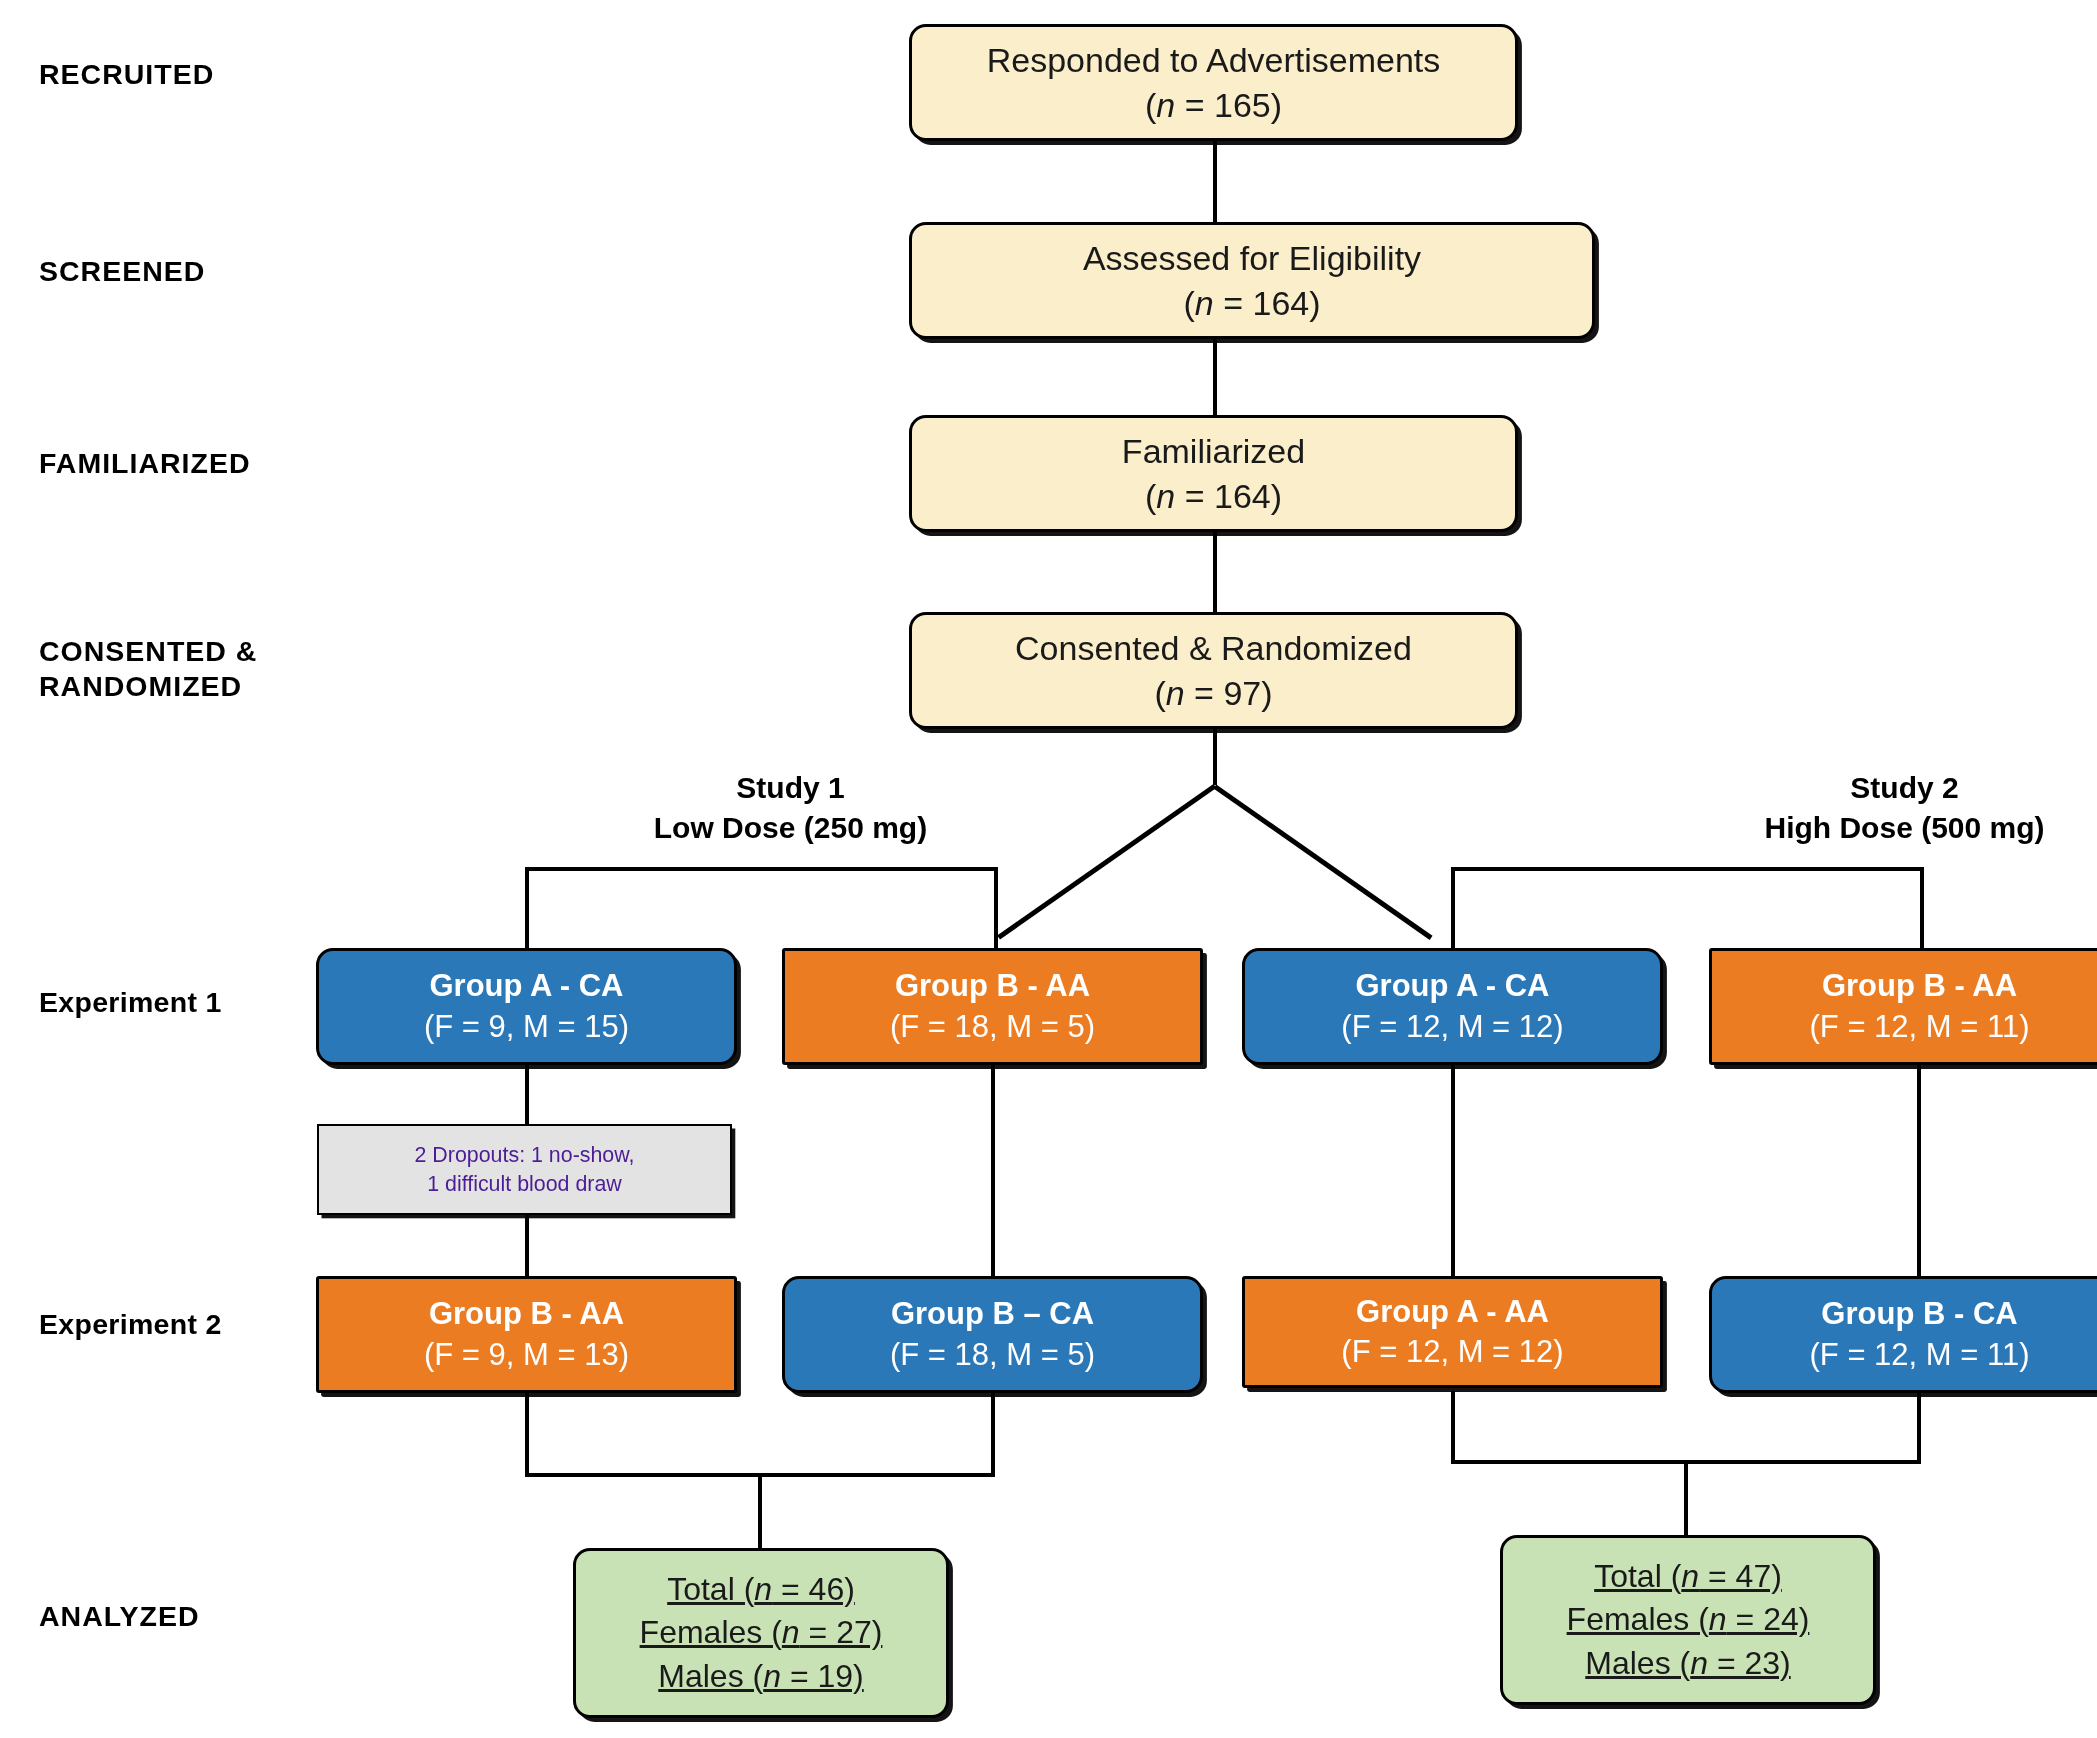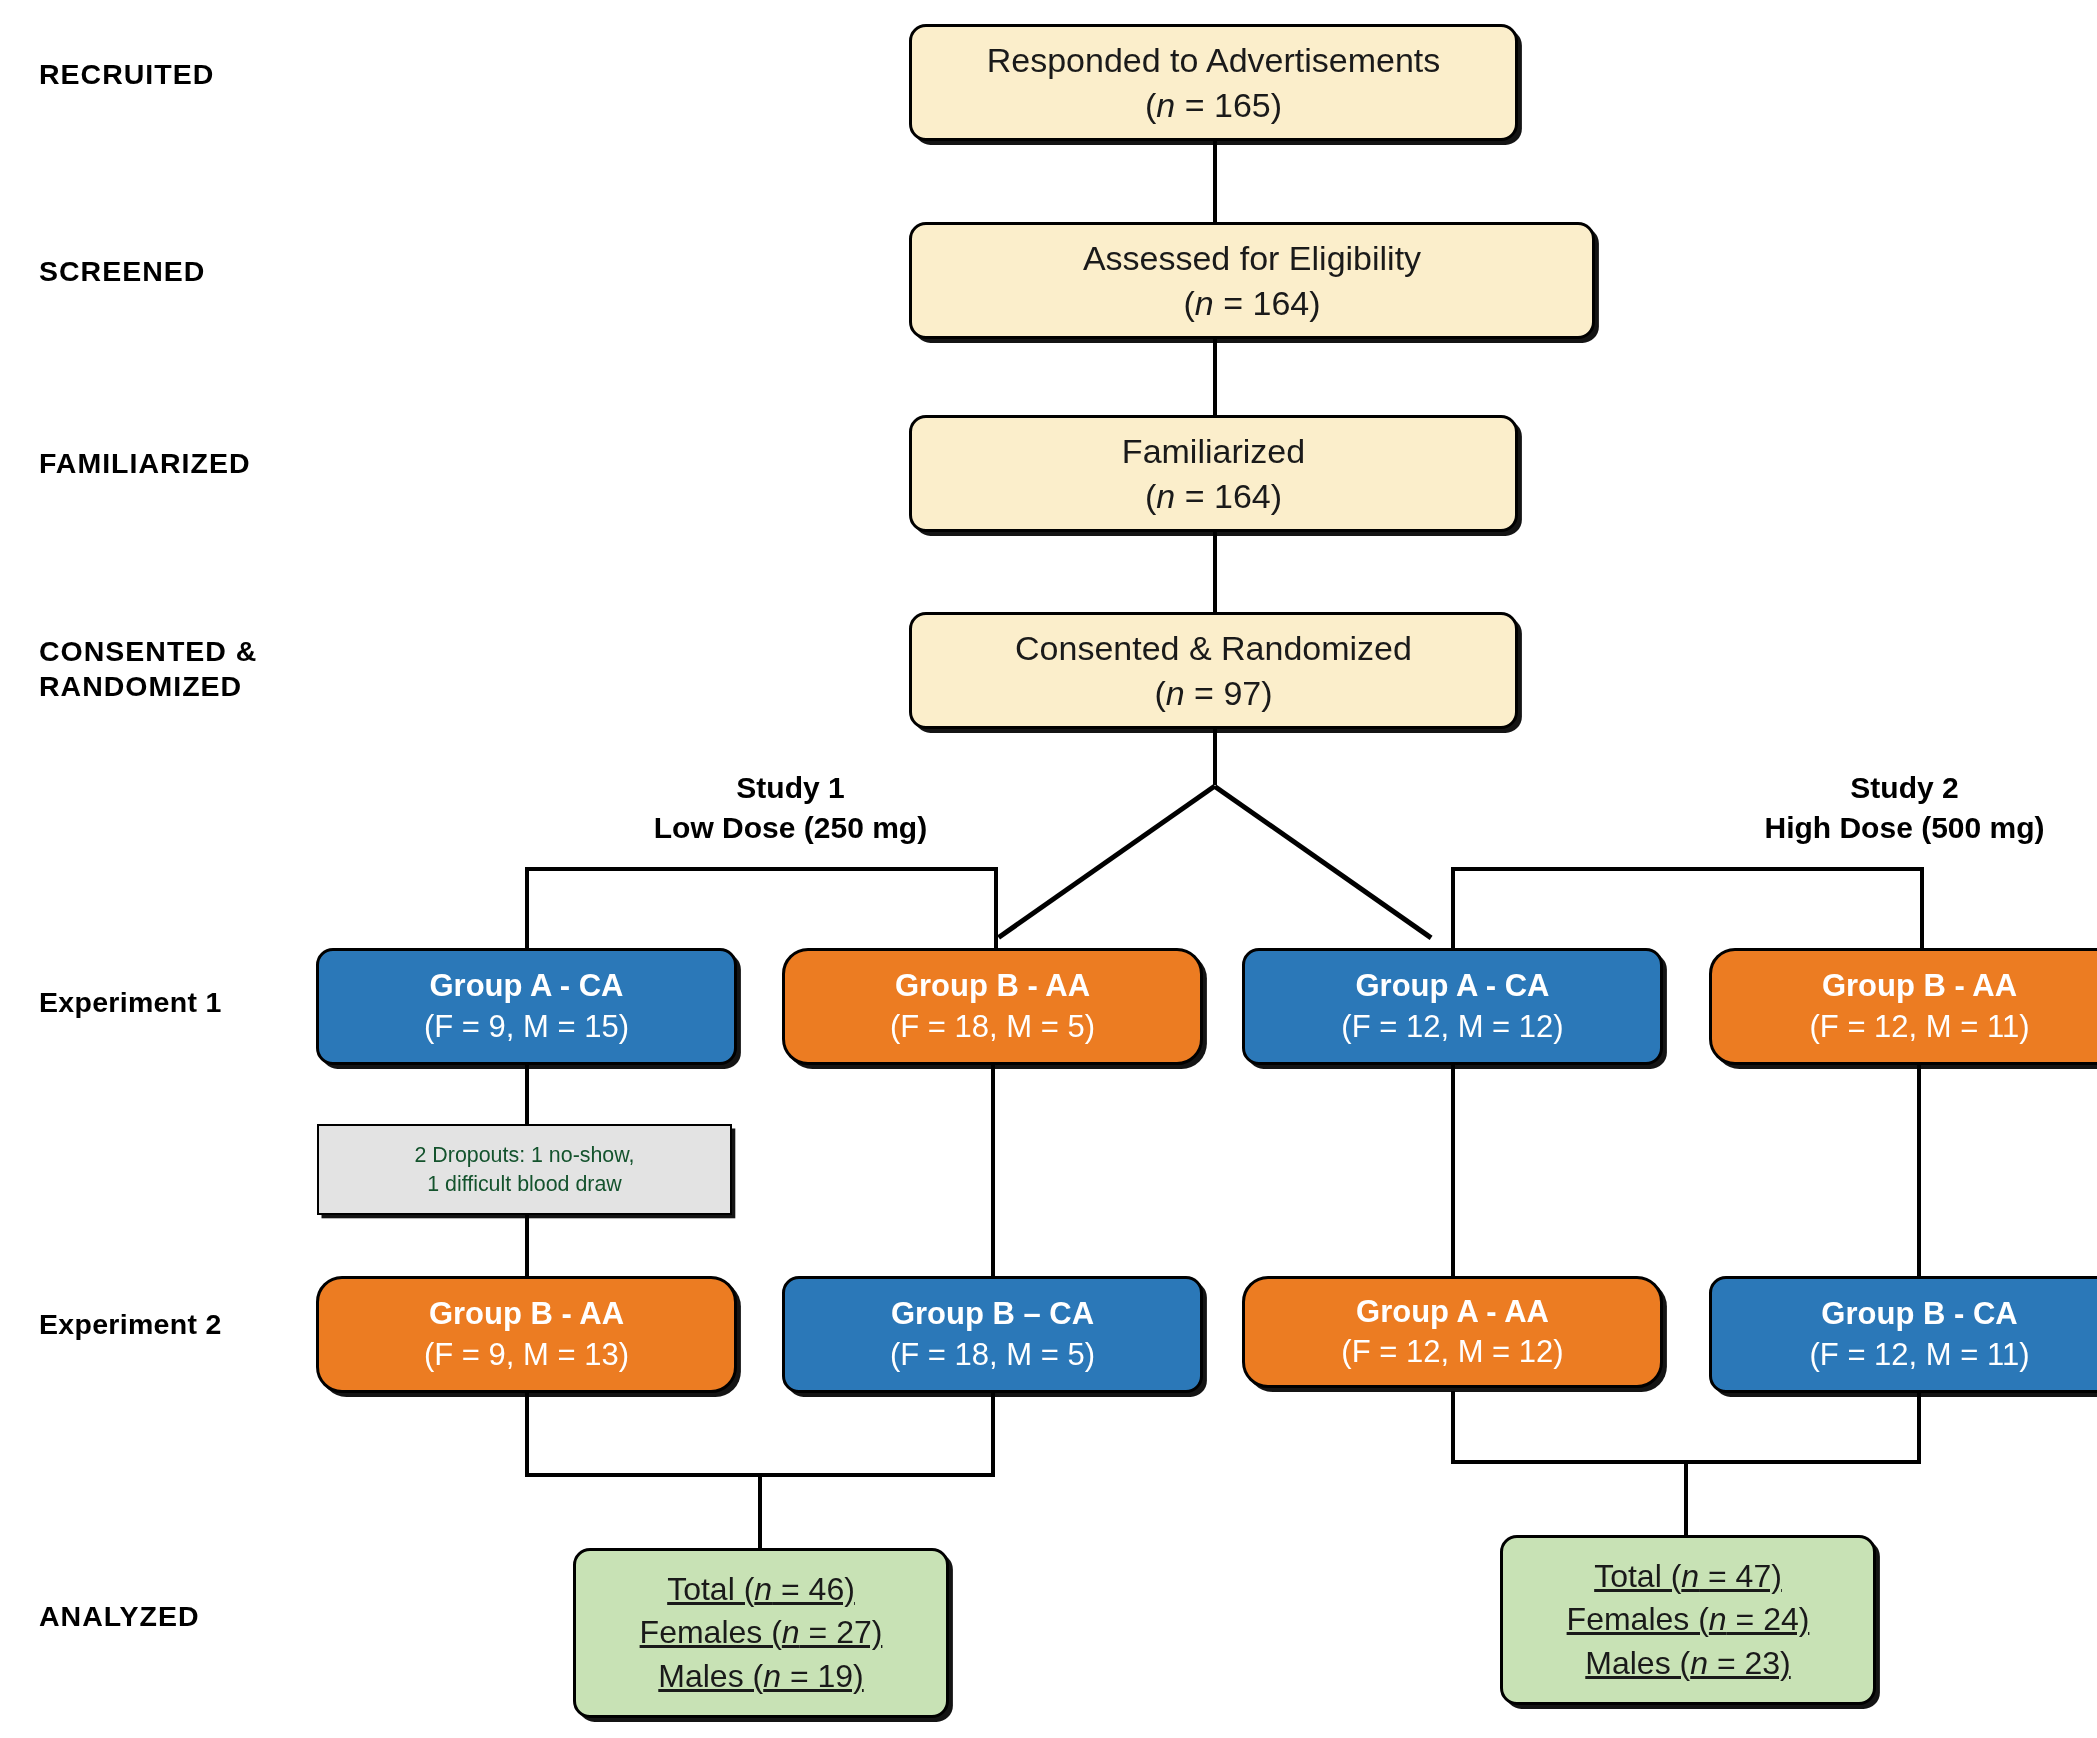--- a/index.html
+++ b/index.html
@@ -63,29 +63,29 @@
   }
   .node-blue {
     background: #2b78b8;
     border-radius: 17px;
     color: #ffffff;
     font-size: 31px;
     line-height: 1.30;
   }
   .node-orange {
     background: #ec7c22;
-    border-radius: 26px;
+    border-radius: 3px;
     color: #ffffff;
     font-size: 31px;
     line-height: 1.30;
   }
   .node-gray {
     background: #e3e3e3;
     border-radius: 0;
-    color: #14532d;
+    color: #4c1d95;
     font-size: 21.4px;
     line-height: 1.32;
     border-width: 2.6px;
   }
   .node-blue .ln.ttl, .node-orange .ln.ttl { font-weight: bold; }
   .ital { font-style: italic; }
 
   
   .study-head {
     position: absolute;

